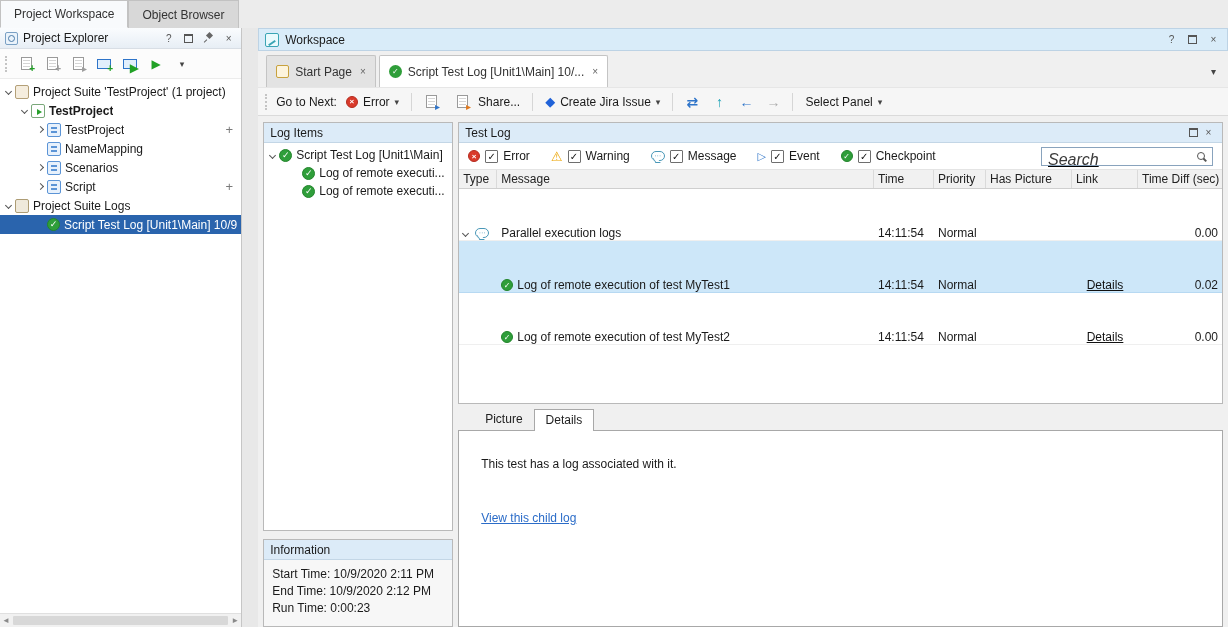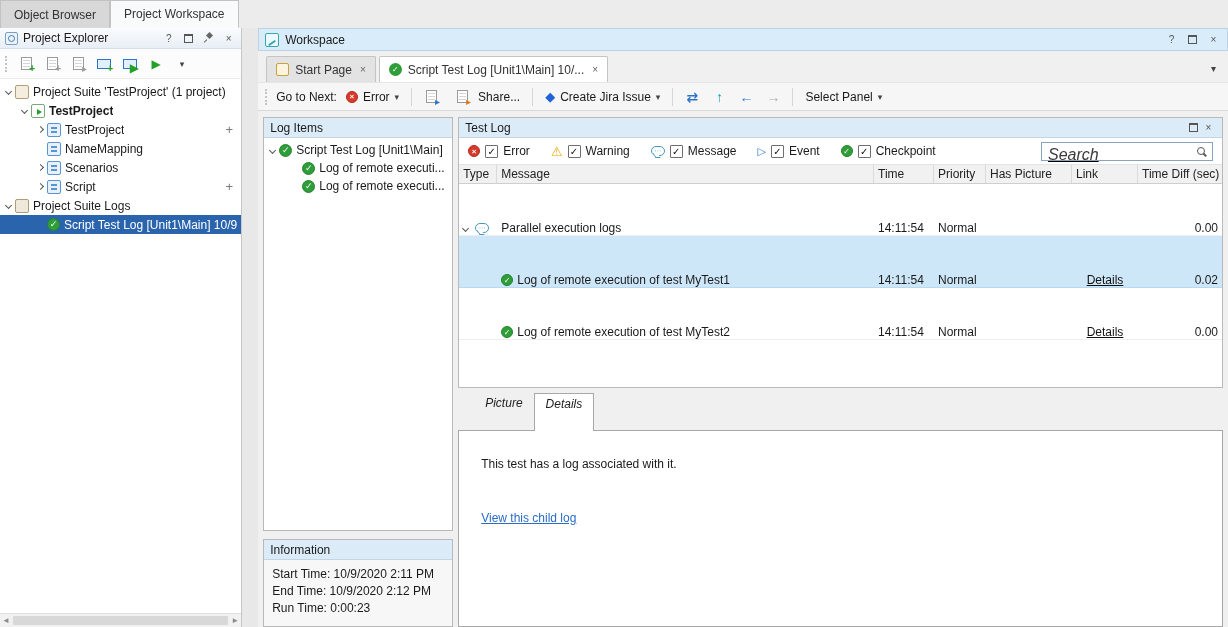--- a/index.html
+++ b/index.html
@@ -61,21 +61,21 @@
   .hthumb { flex:1; height:9px; margin:0 3px; background:#d8d8d8; border-radius:1px; }
 
   
   .ws-col { flex:1; display:flex; flex-direction:column; min-width:0; background:#f0f0f0; }
   .ws-header { flex:0 0 23px; display:flex; align-items:center; gap:6px; padding:0 6px; background:#d9ecf9; border:1px solid #bdd3e5; }
   .ws-header .title { flex:1; }
   .ws-icon { width:14px; height:14px; border:1px solid #3aa5b5; background:#eafafd; border-radius:2px; position:relative; }
   .ws-icon::after { content:""; position:absolute; left:2px; top:8px; width:8px; height:2px; background:#3aa5b5; transform:rotate(-35deg); }
 
   .doc-tabbar { flex:0 0 31px; display:flex; align-items:flex-end; padding:4px 8px 0 8px; gap:3px; background:#f0f0f0; }
-  .doc-tab { height:26px; display:flex; align-items:center; gap:6px; padding:0 9px; background:#e3e3e3; border:1px solid #c4c4c4; border-bottom:none; border-radius:2px 2px 0 0; color:#333; cursor:default; }
+  .doc-tab { height:32px; display:flex; align-items:center; gap:6px; padding:0 9px; background:#e3e3e3; border:1px solid #c4c4c4; border-bottom:none; border-radius:2px 2px 0 0; color:#333; cursor:default; }
   .doc-tab.active { background:#ffffff; }
   .tab-close { color:#666; font-size:10px; margin-left:2px; cursor:default; }
   .tab-icon-start { width:13px; height:13px; border:1px solid #c8a23e; background:#fdf4dd; border-radius:2px; }
   .tab-icon-log { width:13px; height:13px; border-radius:50%; background:#2f9e3a; color:#fff; font-size:8px; font-weight:bold; display:flex; align-items:center; justify-content:center; }
   .tabbar-caret { margin-left:auto; align-self:center; color:#444; font-size:10px; padding:0 4px; }
 
   .ws-toolbar { flex:0 0 29px; display:flex; align-items:center; gap:5px; padding:0 7px; background:#f6f6f6; border-top:1px solid #e6e6e6; border-bottom:1px solid #dadada; }
   .tb-sep { width:1px; height:18px; background:#d6d6d6; margin:0 3px; }
   .tb-btn { display:flex; align-items:center; gap:5px; padding:2px 4px; border-radius:2px; cursor:default; }
   .arrow-ic { font-size:14px; font-weight:bold; line-height:14px; }
@@ -119,37 +119,37 @@
   .tl-row.selected { background:#cde7f9; border-bottom:1px solid #b7d9f2; }
   .cell { display:flex; align-items:center; gap:4px; padding:0 4px; white-space:nowrap; overflow:hidden;margin-top:37px; }
   .c-diff.cell { justify-content:flex-end; }
   .c-link.cell { justify-content:center; }
   .details-link { color:#111; text-decoration:underline; cursor:default; }
   .tl-fill { flex:1; background:#fff; }
   .row-chev { width:5px; height:5px; border-right:1px solid #555; border-bottom:1px solid #555; transform:rotate(45deg); flex:0 0 auto; margin-right:3px; }
   .circ.small { width:12px; height:12px; font-size:8px; }
 
   .detail-tabs { flex:0 0 26px; display:flex; align-items:flex-end; padding:4px 6px 0 16px; background:#f0f0f0; }
-  .dtab { padding:3px 11px 20px 11px; color:#222; cursor:default;font-style:italic; }
+  .dtab { padding:3px 11px 4px 11px; color:#222; cursor:default; }
   .dtab.active { background:#fff; border:1px solid #a8a8a8; border-bottom:none; position:relative; top:1px; }
   .detail-body { flex:0 0 197px; background:#fff; border:1px solid #a8a8a8; padding:26px 0 0 22px; }
   .detail-text { margin-bottom:40px; }
   .child-log-link { color:#2b6cc8; text-decoration:underline; cursor:default; }
 </style>
 </head>
 <body>
 
 <div class="app">
 
   <div class="top-tabbar">
+    <div class="top-tab active">
+      <span>Project Workspace</span>
+    </div>
     <div class="top-tab">
       <span>Object Browser</span>
-    </div>
-    <div class="top-tab active">
-      <span>Project Workspace</span>
     </div>
   </div>
 
   <div class="main-row">
 
     <div class="left-col">
       <div class="panel-titlebar">
         <span class="pe-title-icon"></span>
         <span class="title">Project Explorer</span>
         <span class="winbtn">?</span>

